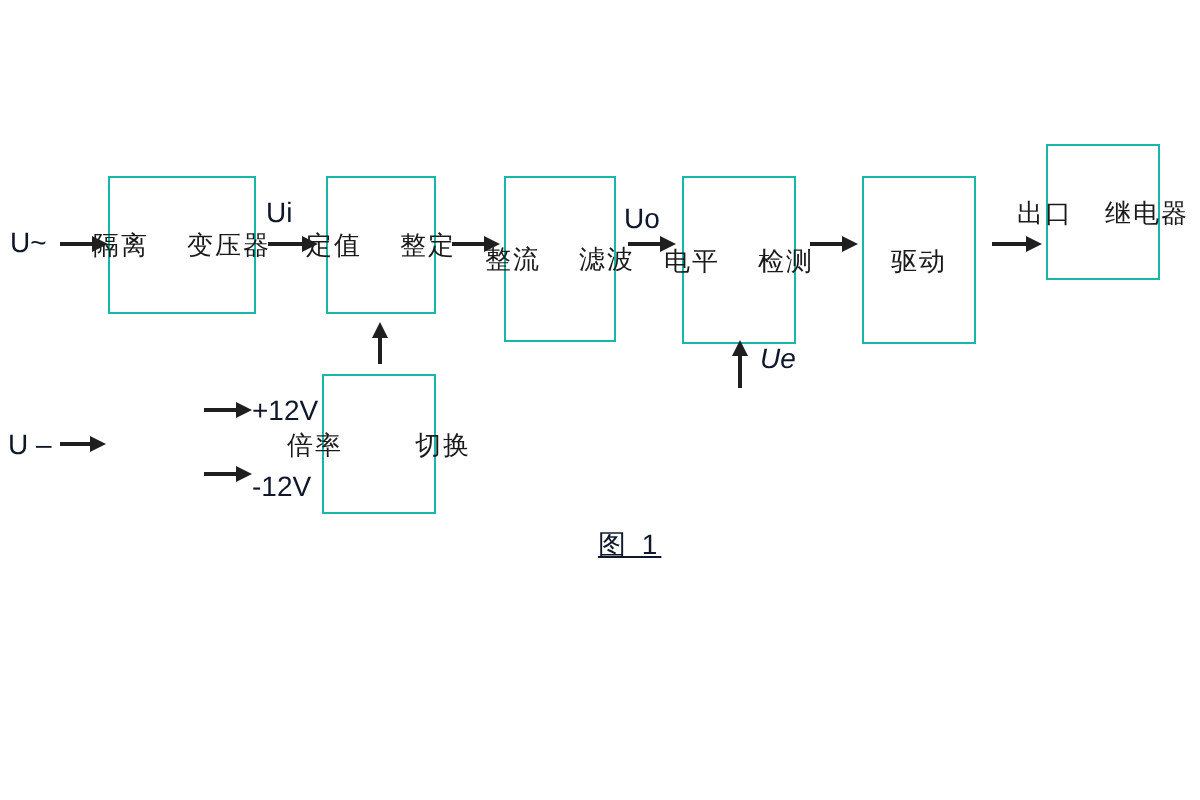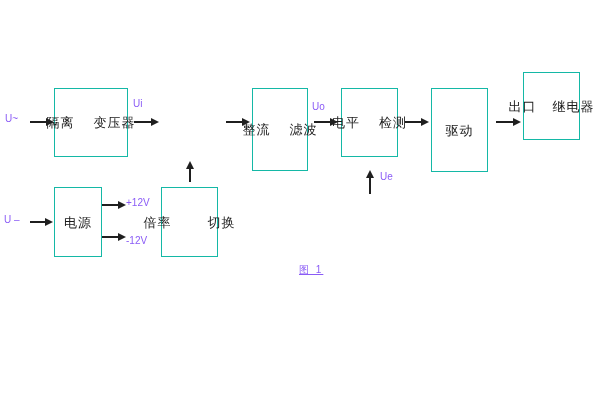--- a/index.html
+++ b/index.html
@@ -13,22 +13,22 @@
     position:absolute; box-sizing:border-box;
     border:1px solid #14b8a6; background:#ffffff;
     display:flex; flex-direction:row;
     justify-content:center; align-items:center;
     gap:19px; font-size:13px; line-height:1;
     letter-spacing:1px;
     font-family:Liberation Serif, serif;
   }
   .blk span { white-space:nowrap; }
   .lab {
-    position:absolute; font-size:10px; line-height:1;
-    white-space:nowrap; color:#8b5cf6;text-align:center;
+    position:absolute; font-size:14px; line-height:1;
+    white-space:nowrap; color:#0f172a;text-align:center;
   }
   .harrow { position:absolute; height:2px; background:#1f1f1f; }
   .harrow::after {
     content:""; position:absolute; right:-2px; top:-3px;
     border-left:8px solid #1f1f1f;
     border-top:4px solid transparent;
     border-bottom:4px solid transparent;
   }
   .varrow { position:absolute; width:2px; background:#1f1f1f; }
   .varrow::after {
@@ -41,55 +41,56 @@
 </head>
 <body>
 
 <div class="canvas">
 
   <div class="blk" style="left:54px; top:88px; width:74px; height:69px;">
     <span>隔离</span>
     <span>变压器</span>
   </div>
 
+  <div class="blk" style="left:163px; top:88px; width:55px; height:69px;">
+    <span>定值</span>
+    <span>整定</span>
+  </div>
 
   <div class="blk" style="left:252px; top:88px; width:56px; height:83px;">
     <span>整流</span>
     <span>滤波</span>
   </div>
 
-  <div class="blk" style="left:341px; top:88px; width:57px; height:69px;">
+  <div class="blk" style="left:341px; top:88px; width:57px; height:84px;">
     <span>电平</span>
     <span>检测</span>
   </div>
 
   <div class="blk" style="left:431px; top:88px; width:57px; height:84px;">
     <span>驱动</span>
   </div>
 
   <div class="blk" style="left:523px; top:72px; width:57px; height:68px;gap:16px;">
     <span>出口</span>
     <span>继电器</span>
   </div>
 
-  <div class="blk" style="left:54px; top:187px; width:48px; height:70px;">
-    <span>电源</span>
-  </div>
 
   <div class="blk" style="left:161px; top:187px; width:57px; height:70px;gap:36px;">
     <span>倍率</span>
     <span>切换</span>
   </div>
 
 
   <div class="lab" style="left:5px; top:114px;">U~</div>
   <div class="lab" style="left:4px; top:215px;">U –</div>
   <div class="lab" style="left:133px; top:99px;">Ui</div>
   <div class="lab" style="left:312px; top:102px;">Uo</div>
-  <div class="lab" style="left:380px; top:172px;">Ue</div>
+  <div class="lab" style="left:380px; top:172px;font-style:italic;">Ue</div>
   <div class="lab" style="left:126px; top:198px;">+12V</div>
   <div class="lab" style="left:126px; top:236px;">-12V</div>
 
   <div class="lab" style="left:299px; top:265px; letter-spacing:2px;text-decoration:underline;">图 1</div>
 
   <div class="harrow" style="left:30px; top:121px; width:22px;"></div>
   <div class="harrow" style="left:134px; top:121px; width:23px;"></div>
   <div class="harrow" style="left:226px; top:121px; width:22px;"></div>
   <div class="harrow" style="left:314px; top:121px; width:22px;"></div>
   <div class="harrow" style="left:405px; top:121px; width:22px;"></div>

